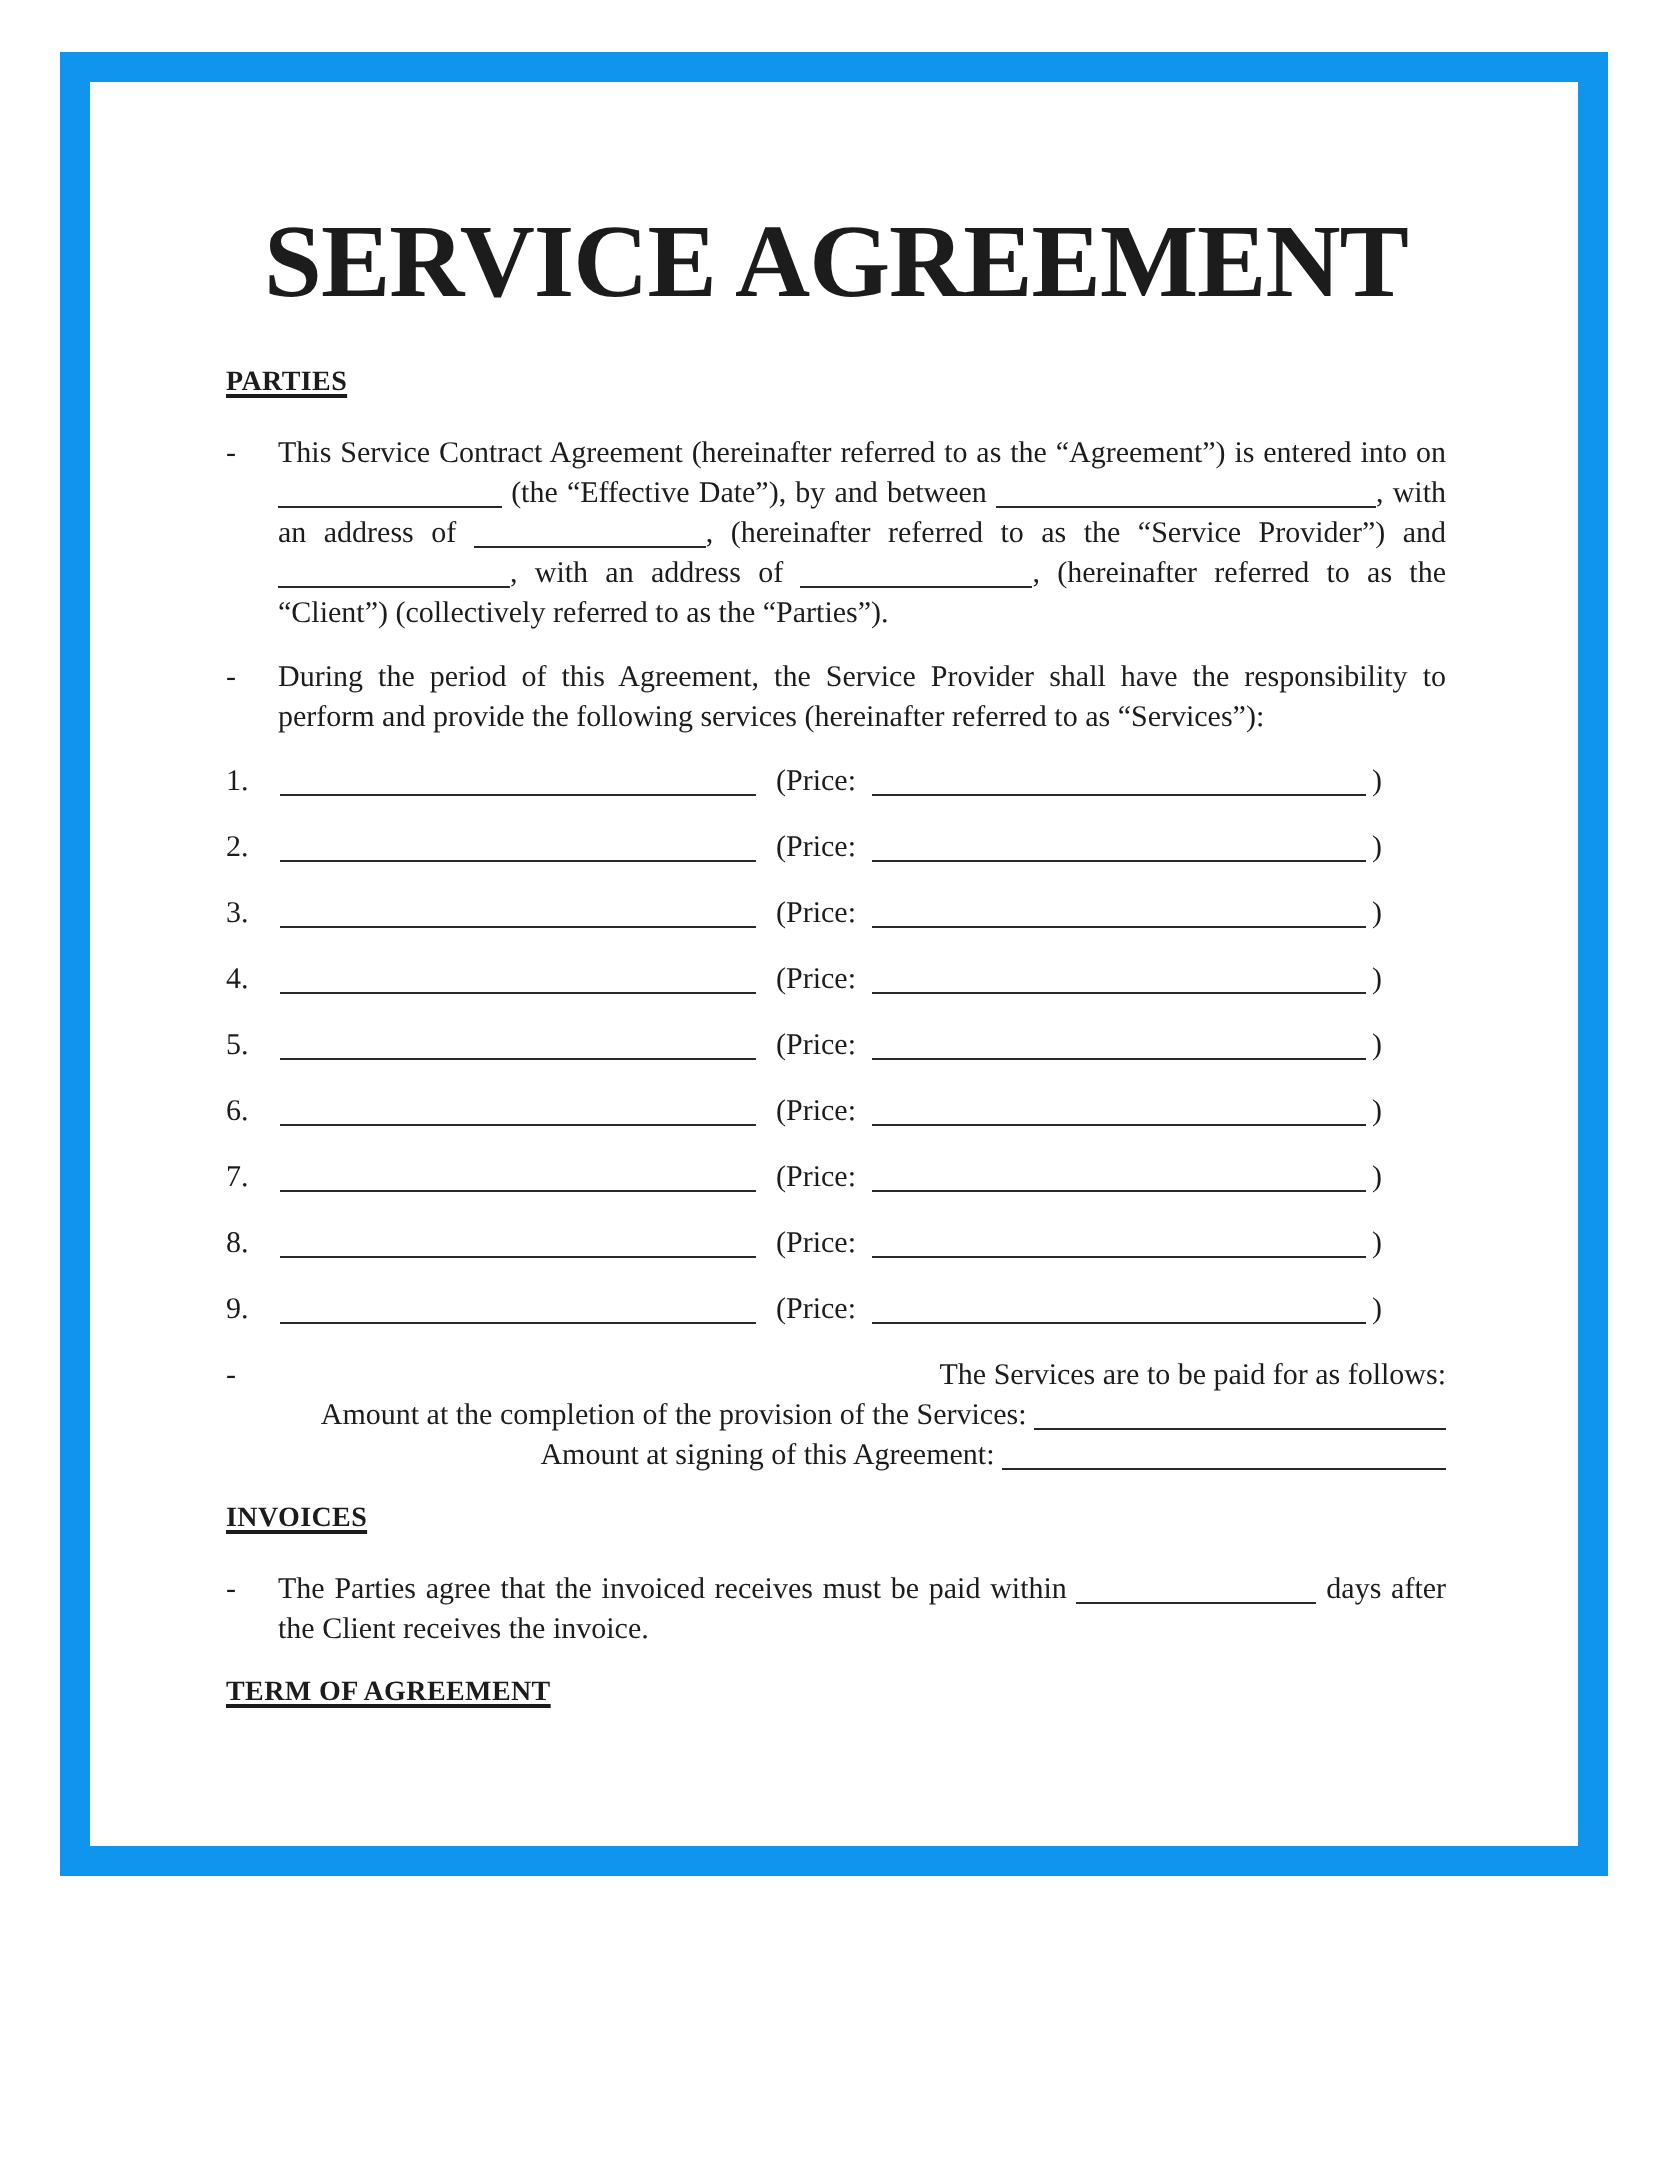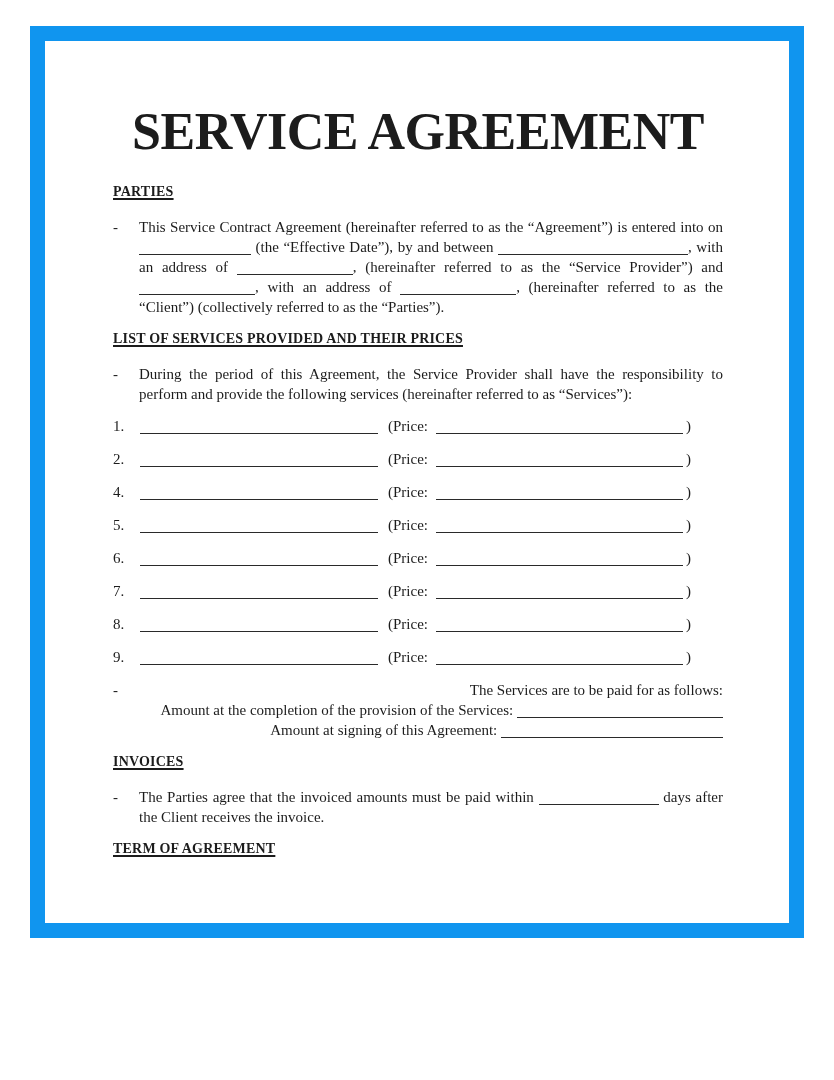--- a/index.html
+++ b/index.html
@@ -81,32 +81,34 @@
     <div class="content">
 
       <h1 class="title">SERVICE AGREEMENT</h1>
 
       <h2>PARTIES</h2>
       <div class="para bullet">
         <span class="dash">-</span>
         <div class="pbody just"><span>This Service Contract Agreement (hereinafter referred to as the </span><span class="b">“Agreement”</span><span>) is entered into on</span><span class="blank" style="width: 112px;"></span><span> (the </span><span class="b">“Effective Date”</span><span>), by and between </span><span class="blank" style="width: 190px;"></span><span>, with an address of </span><span class="blank" style="width: 116px;"></span><span>, (hereinafter referred to as the </span><span class="b">“Service Provider”</span><span>) and </span><span class="blank" style="width: 116px;"></span><span>, with an address of </span><span class="blank" style="width: 116px;"></span><span>, (hereinafter referred to as the </span><span class="b">“Client”</span><span>) (collectively referred to as the </span><span class="b">“Parties”</span><span>).</span></div>
       </div>
 
-      <h2>LIST OF SERVICES PROVIDED AND THEIR PRICES</h2>
       <div class="para bullet">
         <span class="dash">-</span>
         <div class="pbody just"><span>During the period of this Agreement, the Service Provider shall have the responsibility to perform and provide the following services (hereinafter referred to as </span><span class="b">“Services”</span><span>):</span></div>
       </div>
 
       <div class="svc-list">
         <div class="svc-row">
           <span class="svc-num">1.</span><span class="blank svc-name-blank"></span><span class="price-open">(Price:</span><span class="blank svc-price-blank"></span><span>)</span>
         </div>
         <div class="svc-row">
           <span class="svc-num">2.</span><span class="blank svc-name-blank"></span><span class="price-open">(Price:</span><span class="blank svc-price-blank"></span><span>)</span>
+        </div>
+        <div class="svc-row">
+          <span class="svc-num">3.</span><span class="blank svc-name-blank"></span><span class="price-open">(Price:</span><span class="blank svc-price-blank"></span><span>)</span>
         </div>
         <div class="svc-row">
           <span class="svc-num">4.</span><span class="blank svc-name-blank"></span><span class="price-open">(Price:</span><span class="blank svc-price-blank"></span><span>)</span>
         </div>
         <div class="svc-row">
           <span class="svc-num">5.</span><span class="blank svc-name-blank"></span><span class="price-open">(Price:</span><span class="blank svc-price-blank"></span><span>)</span>
         </div>
         <div class="svc-row">
           <span class="svc-num">6.</span><span class="blank svc-name-blank"></span><span class="price-open">(Price:</span><span class="blank svc-price-blank"></span><span>)</span>
         </div>
@@ -126,20 +128,20 @@
         <div class="pbody">
           <div class="pay-line">The Services are to be paid for as follows:</div>
           <div class="pay-line"><span>Amount at the completion of the provision of the Services: </span><span class="blank" style="width: 206px;"></span></div>
           <div class="pay-line"><span>Amount at signing of this Agreement: </span><span class="blank" style="width: 222px;"></span></div>
         </div>
       </div>
 
       <h2>INVOICES</h2>
       <div class="para bullet">
         <span class="dash">-</span>
-        <div class="pbody just"><span>The Parties agree that the invoiced amounts must be paid within </span><span class="blank" style="width: 120px;"></span><span> days after the Client receives the invoice.</span></div>
+        <div class="pbody just"><span>The Parties agree that the invoiced receives must be paid within </span><span class="blank" style="width: 120px;"></span><span> days after the Client receives the invoice.</span></div>
       </div>
 
       <h2>TERM OF AGREEMENT</h2>
 
     </div>
   </div>
 </div>
 
 </body></html>

